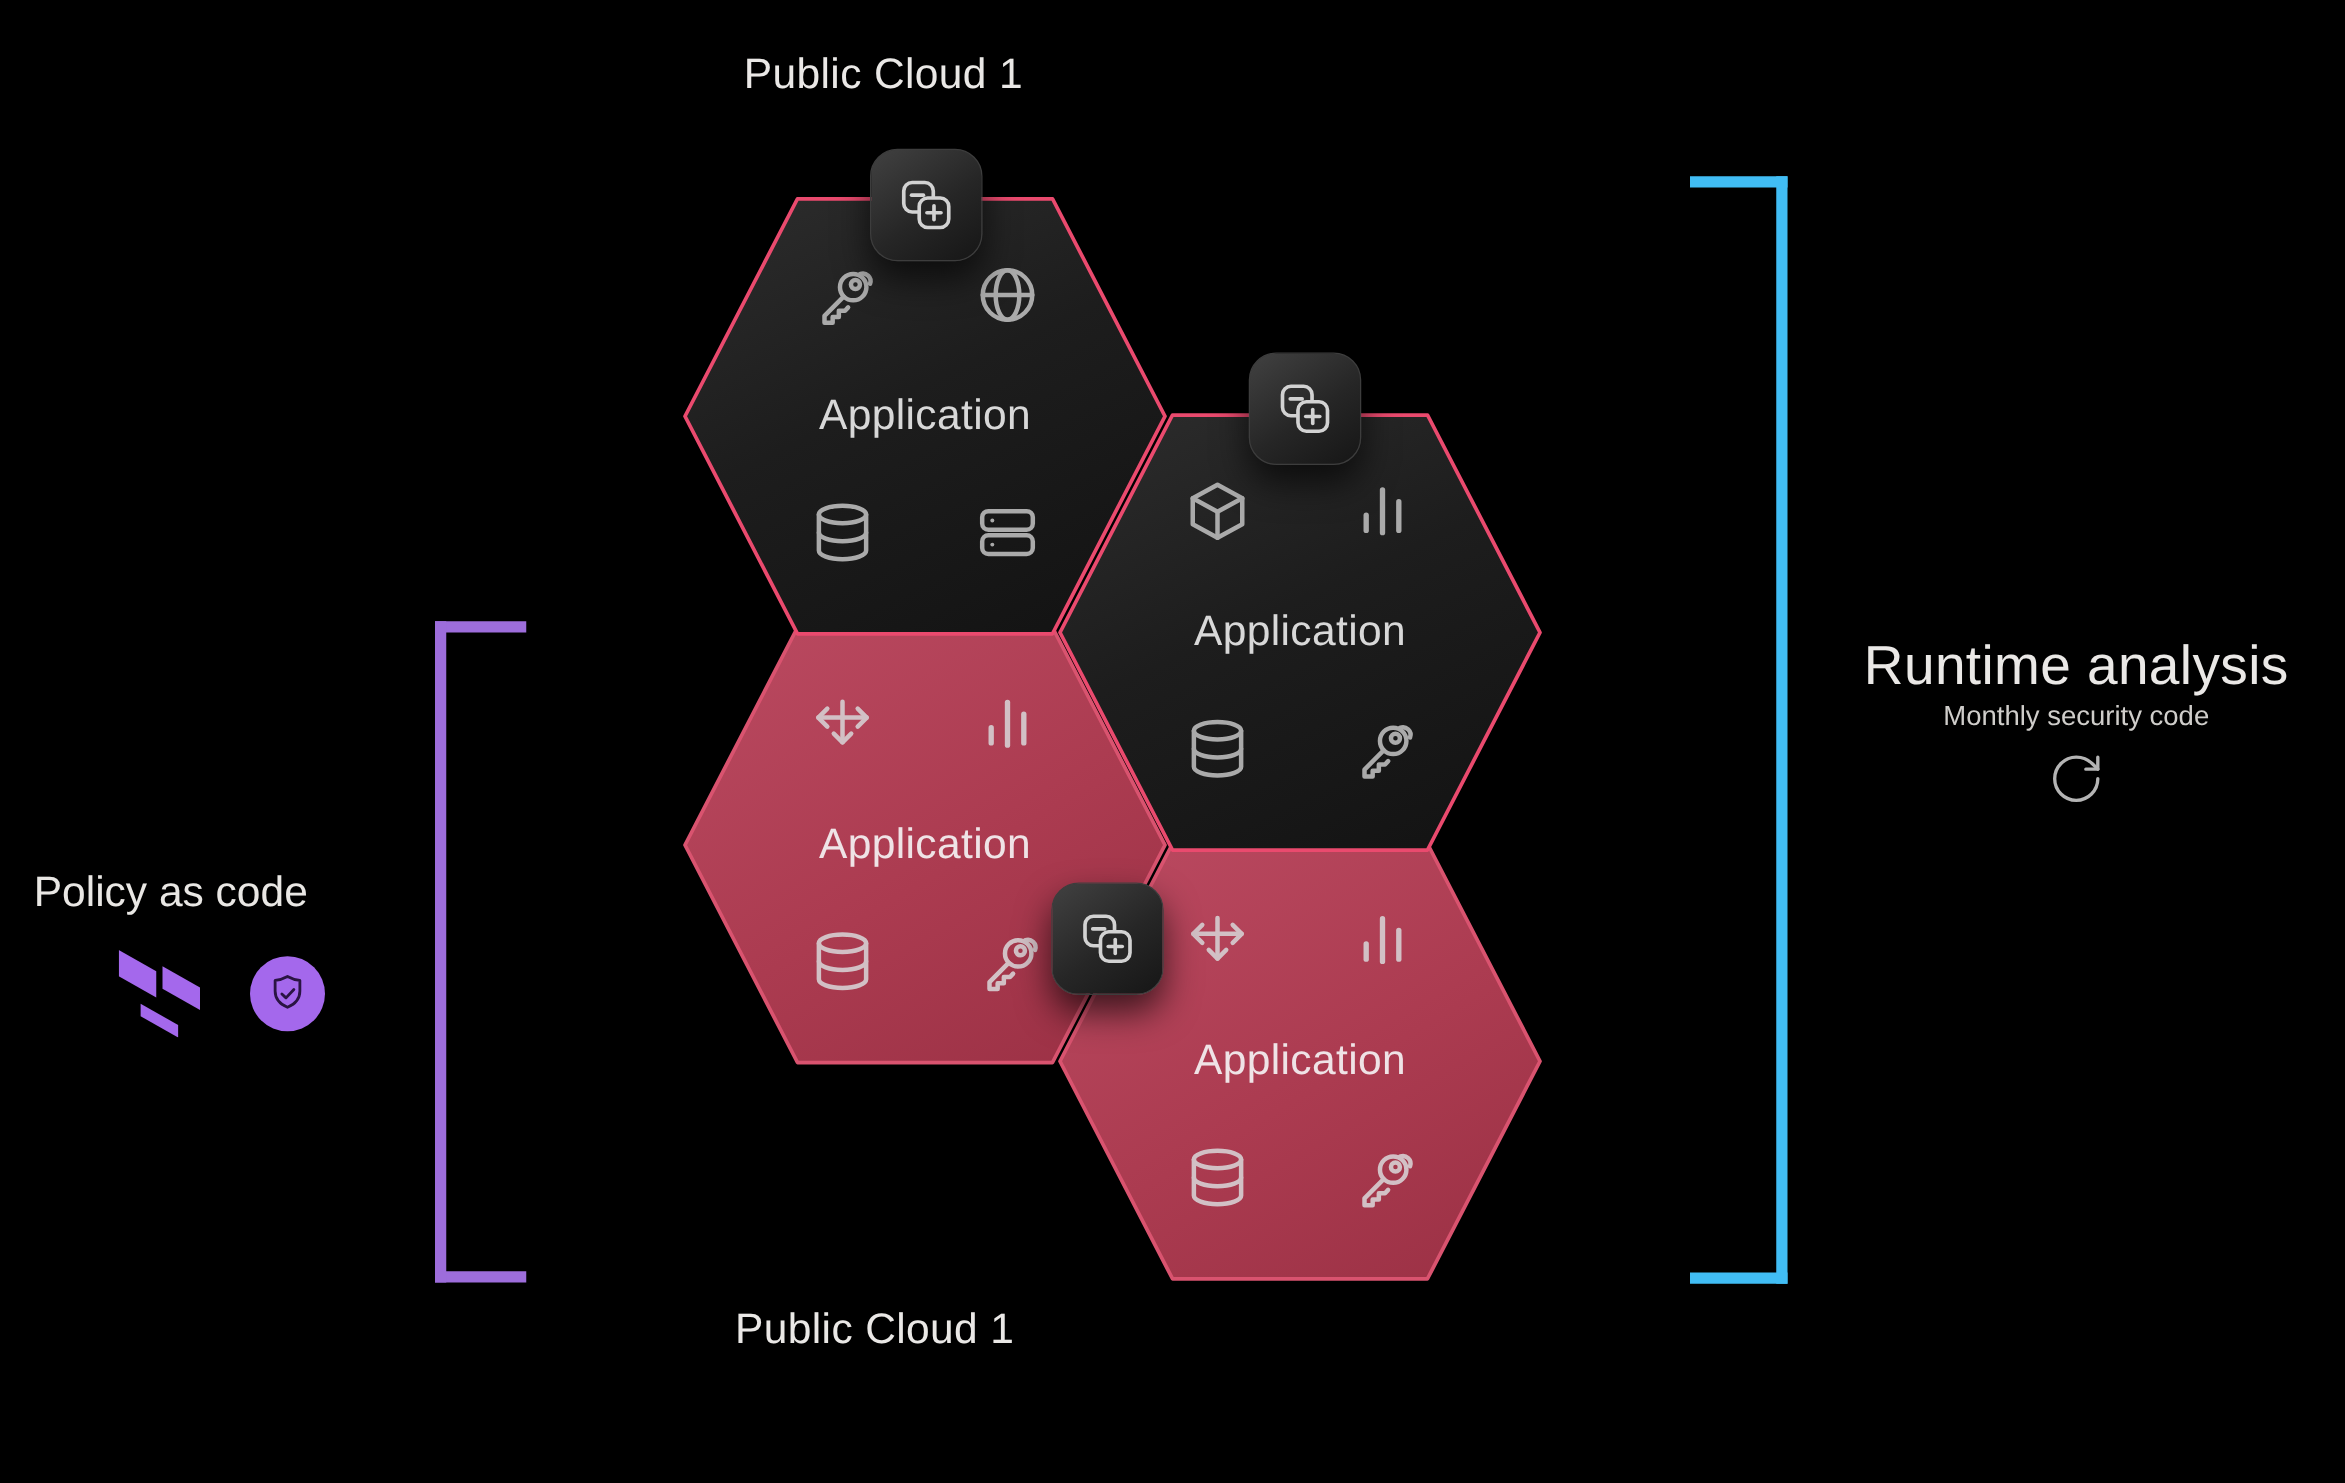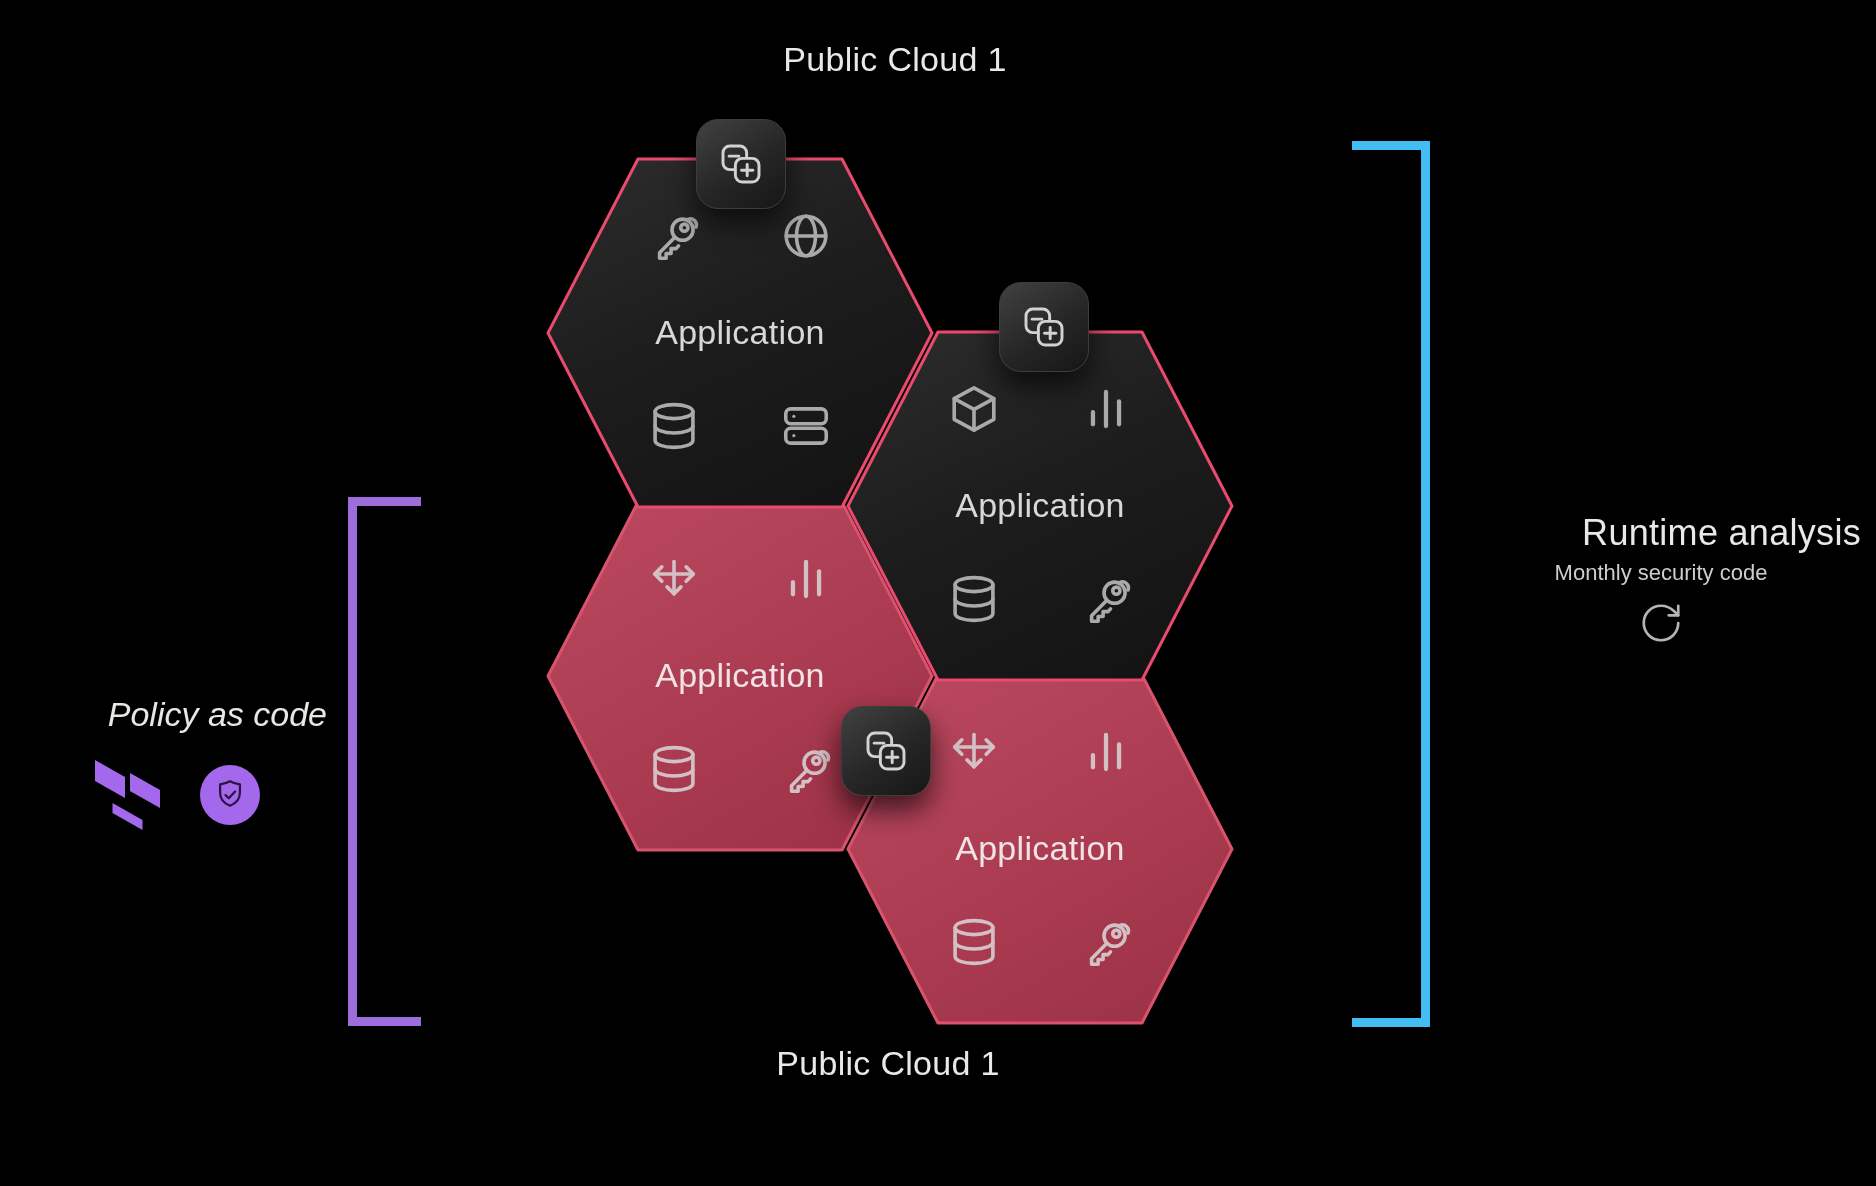--- a/index.html
+++ b/index.html
@@ -53,39 +53,39 @@
   .bracket-left{
     position:absolute;left:348px;top:497px;width:73px;height:529px;box-sizing:border-box;
     border-left:9px solid #9d6ddb;border-top:9px solid #9d6ddb;border-bottom:9px solid #9d6ddb;
   }
   .bracket-right{
     position:absolute;left:1352px;top:141px;width:78px;height:886px;box-sizing:border-box;
     border-right:9px solid #41bdf4;border-top:9px solid #41bdf4;border-bottom:9px solid #41bdf4;
   }
 
   
-  .cloud-label{position:absolute;width:600px;text-align:center;color:#eae8e6;
+  .cloud-label{position:absolute;width:600px;color:#eae8e6;
     font-size:34px;line-height:47px;letter-spacing:.3px;}
   .cloud-label.top{left:595px;top:36px;}
   .cloud-label.bottom{left:588px;top:1040px;}
 
-  .policy-block{position:absolute;left:27px;top:694px;width:300px;text-align:right;font-style:italic;}
+  .policy-block{position:absolute;left:27px;top:694px;width:300px;text-align:left;}
   .policy-title{color:#e9e7e4;font-size:34px;line-height:40px;}
   .policy-icons{margin-top:26px;display:flex;justify-content:center;align-items:center;gap:40px;}
   .terraform{width:65px;height:70px;}
   .terraform polygon{fill:#a468ec;}
   .shield-badge{
     width:60px;height:60px;border-radius:50%;background:#a468ec;
     display:flex;align-items:center;justify-content:center;
   }
   .shield-badge svg{width:36px;height:36px;}
   .shield-badge .s{fill:none;stroke:#2a1443;stroke-width:1.5;stroke-linecap:round;stroke-linejoin:round;}
 
   .runtime-block{position:absolute;left:1461px;top:512px;width:400px;text-align:center;}
-  .runtime-title{color:#eae8e6;font-size:36px;line-height:42px;letter-spacing:.3px;text-align:right;}
+  .runtime-title{color:#eae8e6;font-size:44px;line-height:42px;letter-spacing:.3px;}
   .runtime-subtitle{color:#cfcdca;font-size:22px;line-height:30px;margin-top:4px;}
   .runtime-icon{margin-top:12px;display:flex;justify-content:center;}
   .runtime-icon svg{width:46px;height:46px;color:#b4b4b4;}
 
   
   .st{fill:none;stroke:currentColor;stroke-width:1.6;stroke-linecap:round;stroke-linejoin:round;}
   .bar{fill:none;stroke:currentColor;stroke-width:1.9;stroke-linecap:round;}
   .dot{fill:currentColor;stroke:none;}
 </style>
 </head>

